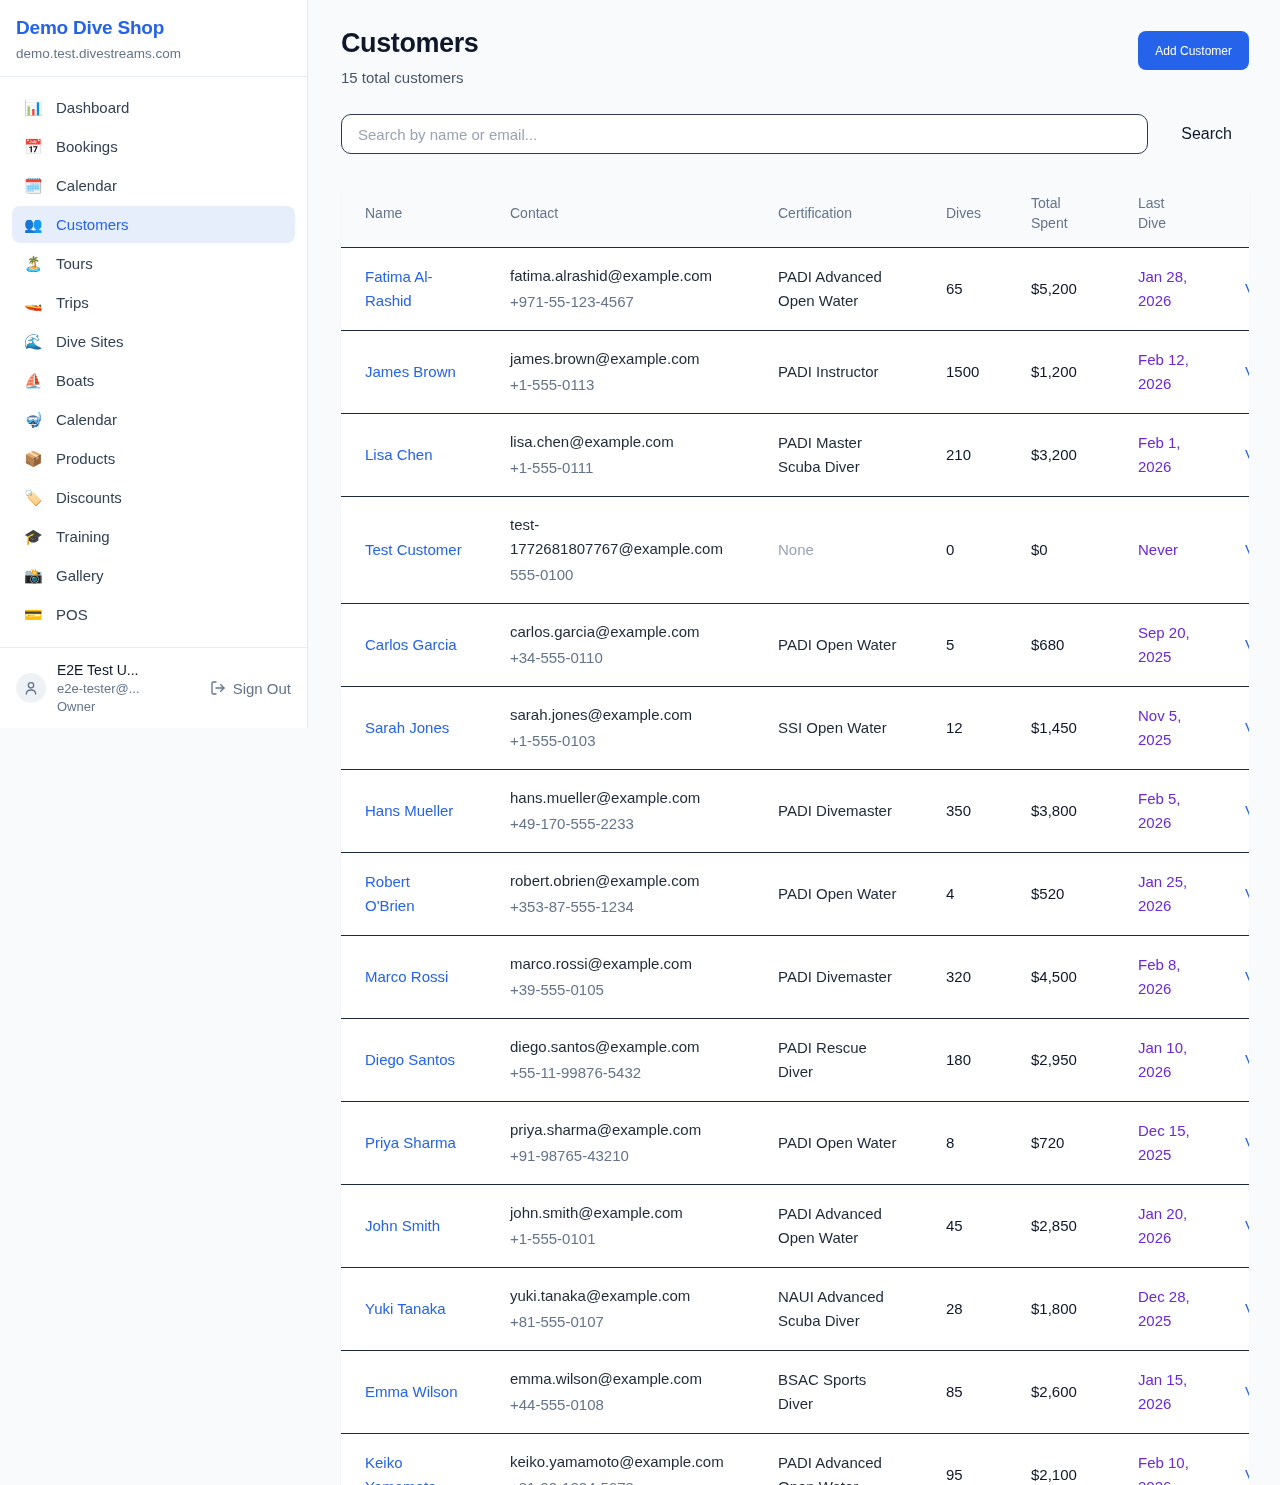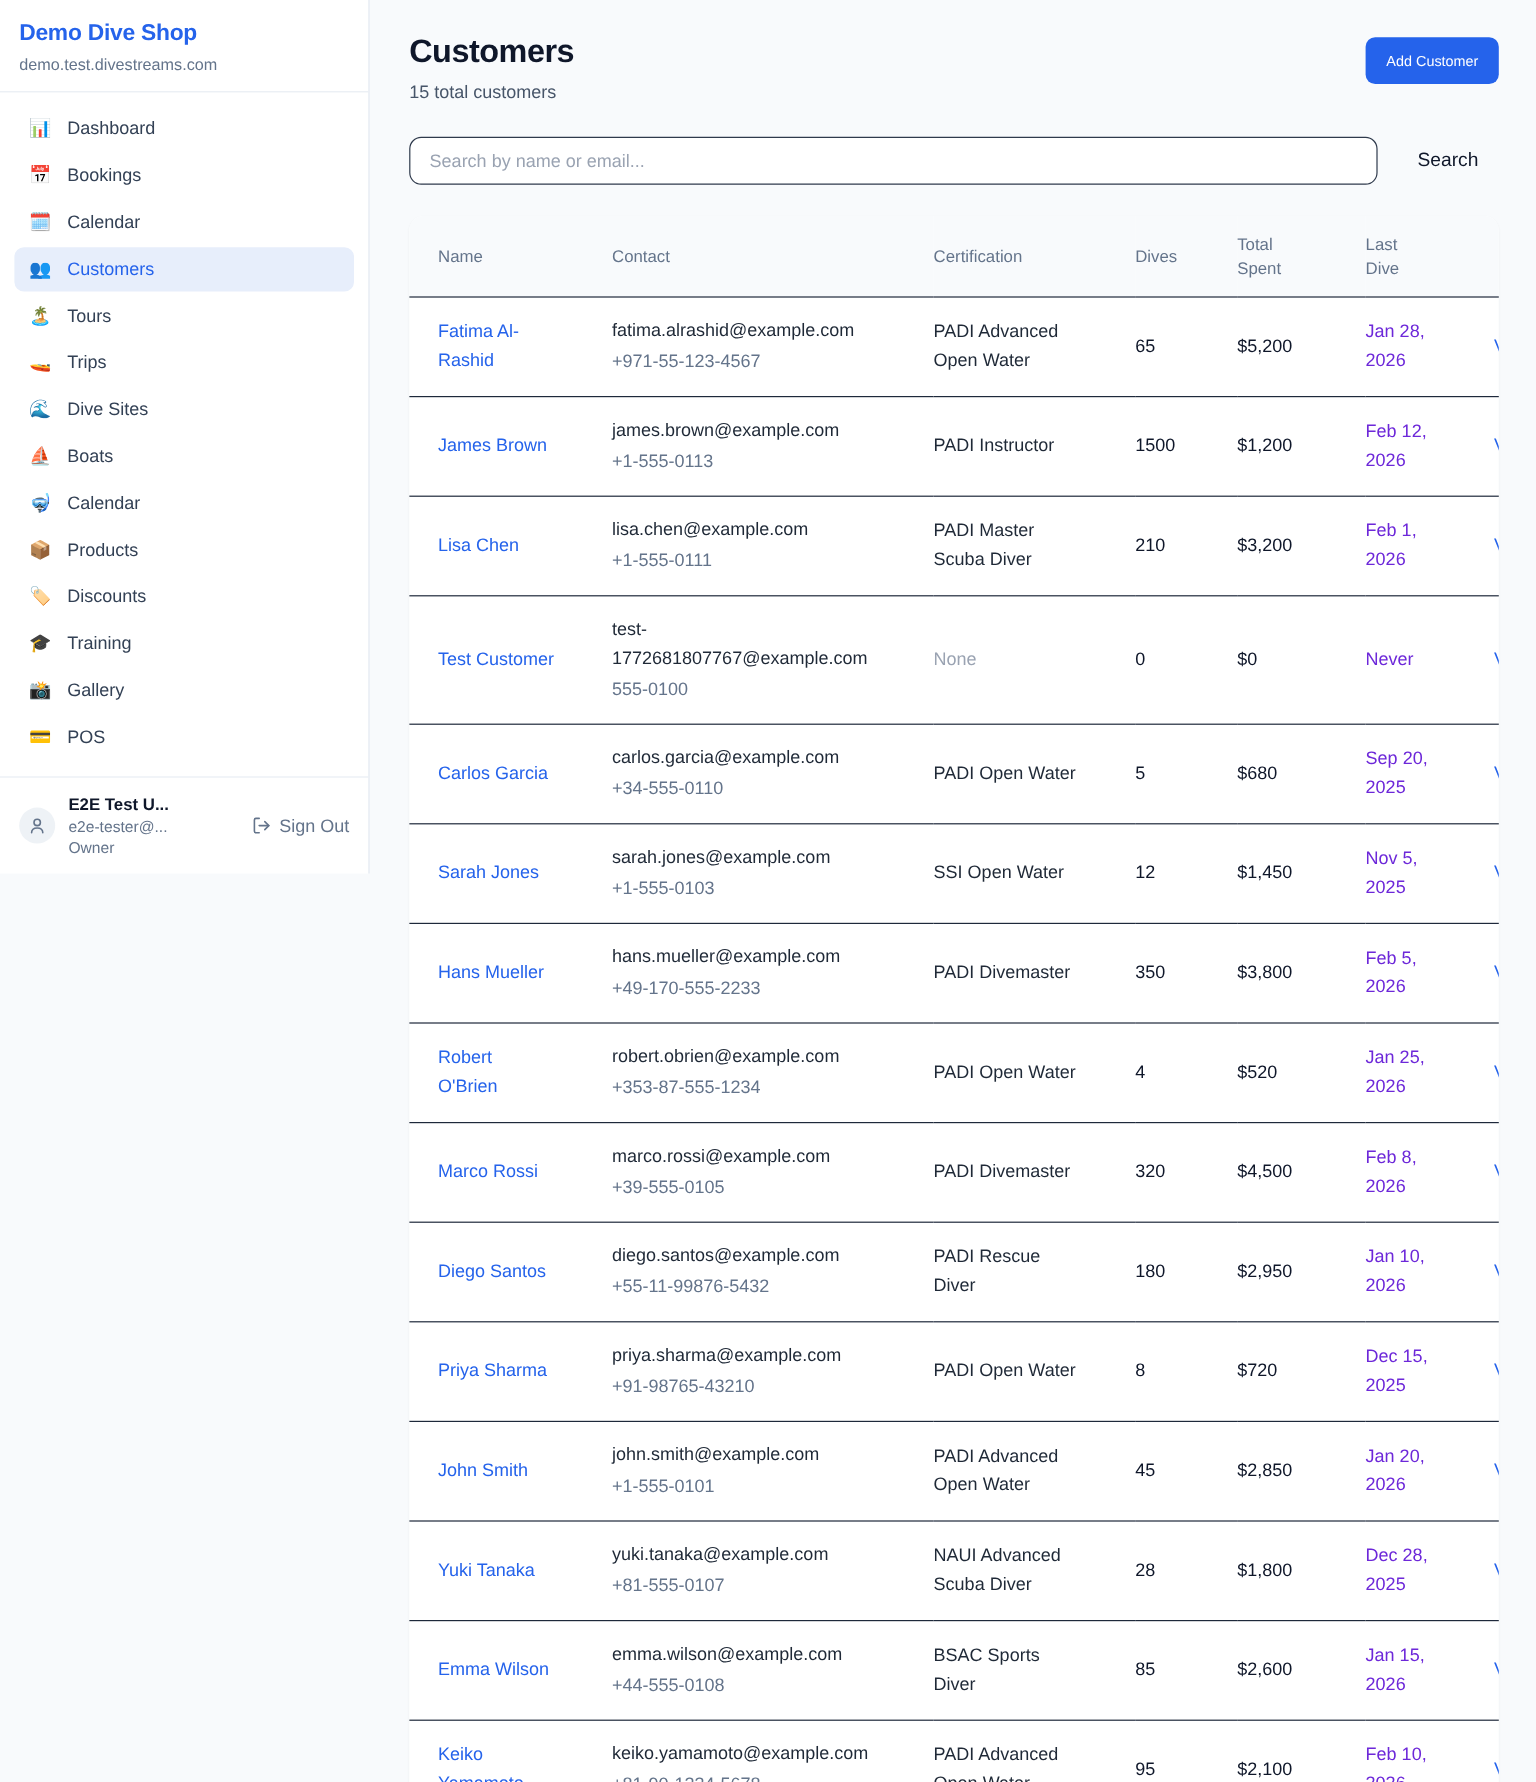--- a/index.html
+++ b/index.html
@@ -34,21 +34,21 @@
     border-top:1px solid #e8edf3;
     padding:14px 16px;
     display:flex; align-items:center; gap:11px;
   }
   .avatar {
     width:30px; height:30px; border-radius:50%;
     background:#eef2f6; flex-shrink:0;
     display:flex; align-items:center; justify-content:center;
   }
   .user-meta { flex:1; min-width:0; }
-  .user-name { font-size:14px; font-weight:700; color:#0f172a; white-space:nowrap; }
+  .user-name { font-size:14px; font-weight:400; color:#0f172a; white-space:nowrap; }
   .user-email, .user-role { font-size:13px; color:#64748b; margin-top:3px; white-space:nowrap; }
   .signout {
     display:flex; align-items:center; gap:7px;
     background:none; border:none; cursor:pointer;
     color:#64748b; font-size:15px; font-family:inherit;
     padding:0; flex-shrink:0;
   }
 
   
   .main { flex:1; padding:28px 31px 34px 33px; min-width:0; }

